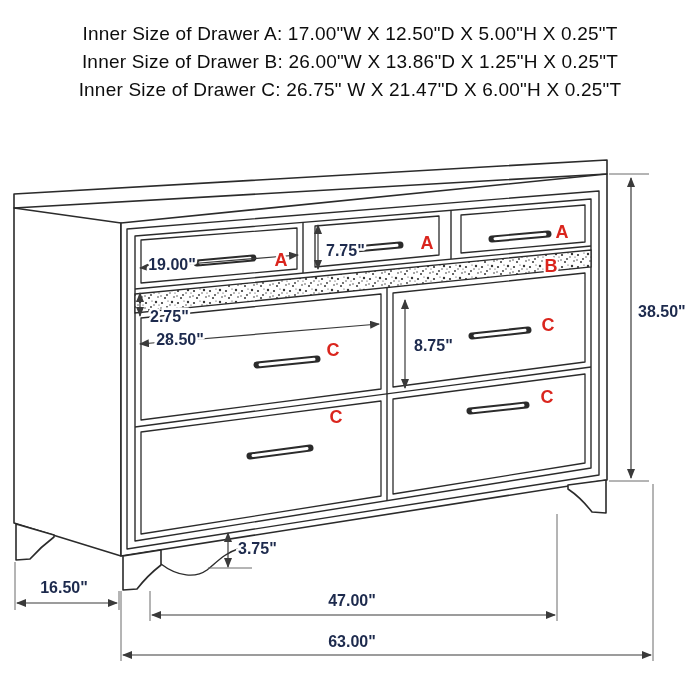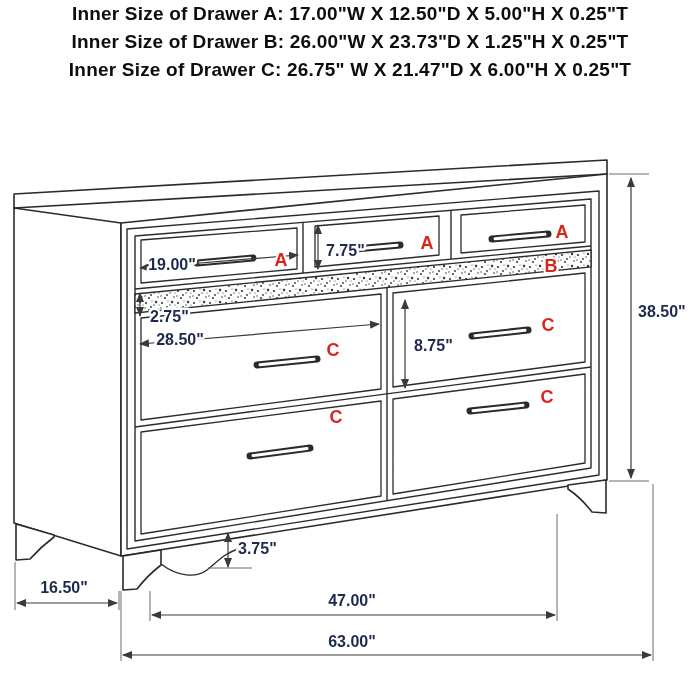--- a/index.html
+++ b/index.html
@@ -1,19 +1,19 @@
 <!DOCTYPE html>
 <html><head>
 <meta charset="utf-8">
 <style>
   html,body{margin:0;padding:0;background:#ffffff;}
   .page{position:relative;width:700px;height:700px;background:#ffffff;overflow:hidden;
         font-family:"Liberation Sans",sans-serif;}
-  .header{position:absolute;top:0;left:0;width:700px;text-align:center;
-          font-size:19px;line-height:28px;font-weight:bold;color:#0d0d0d;letter-spacing:0.2px;}
+  .header{position:absolute;top:20px;left:0;width:700px;text-align:center;
+          font-size:19px;line-height:28px;font-weight:normal;color:#0d0d0d;letter-spacing:0.2px;}
   svg{position:absolute;top:0;left:0;}
   svg text{font-family:"Liberation Sans",sans-serif;}
   .outline{fill:#ffffff;stroke:#2b2b2b;stroke-width:1.6;stroke-linejoin:round;}
   .thin{fill:none;stroke:#2b2b2b;stroke-width:1.4;stroke-linejoin:round;}
   .panel{fill:#ffffff;stroke:#2b2b2b;stroke-width:1.3;stroke-linejoin:round;}
   .band{stroke:#2b2b2b;stroke-width:1.3;}
   .handle-outer{stroke:#2b2b2b;stroke-width:7;stroke-linecap:round;fill:none;}
   .handle-inner{stroke:#ffffff;stroke-width:3;stroke-linecap:round;fill:none;}
   .dim-line{stroke:#3a3a3a;stroke-width:1.2;fill:none;}
   .ext-line{stroke:#6a6a6a;stroke-width:1;fill:none;}
@@ -22,21 +22,21 @@
   .red-label{font-size:18px;font-weight:bold;fill:#da251d;
              paint-order:stroke;stroke:#ffffff;stroke-width:4px;stroke-linejoin:round;}
 </style>
 </head>
 <body>
 
 <div class="page">
 
   <div class="header">
     <div>Inner Size of Drawer A: 17.00"W X 12.50"D X 5.00"H X 0.25"T</div>
-    <div>Inner Size of Drawer B: 26.00"W X 23.73"D X 1.25"H X 0.25"T</div>
+    <div>Inner Size of Drawer B: 26.00"W X 13.86"D X 1.25"H X 0.25"T</div>
     <div>Inner Size of Drawer C: 26.75" W X 21.47"D X 6.00"H X 0.25"T</div>
   </div>
 
   <svg width="700" height="700" viewBox="0 0 700 700">
     <defs>
       <marker id="arr" markerWidth="10" markerHeight="8" refX="9" refY="4" orient="auto-start-reverse" markerUnits="userSpaceOnUse">
         <path d="M0,0 L10,4 L0,8 Z" fill="#3a3a3a"></path>
       </marker>
       <pattern id="speckle" width="16" height="12" patternUnits="userSpaceOnUse">
         <rect width="16" height="12" fill="#ffffff"></rect>

